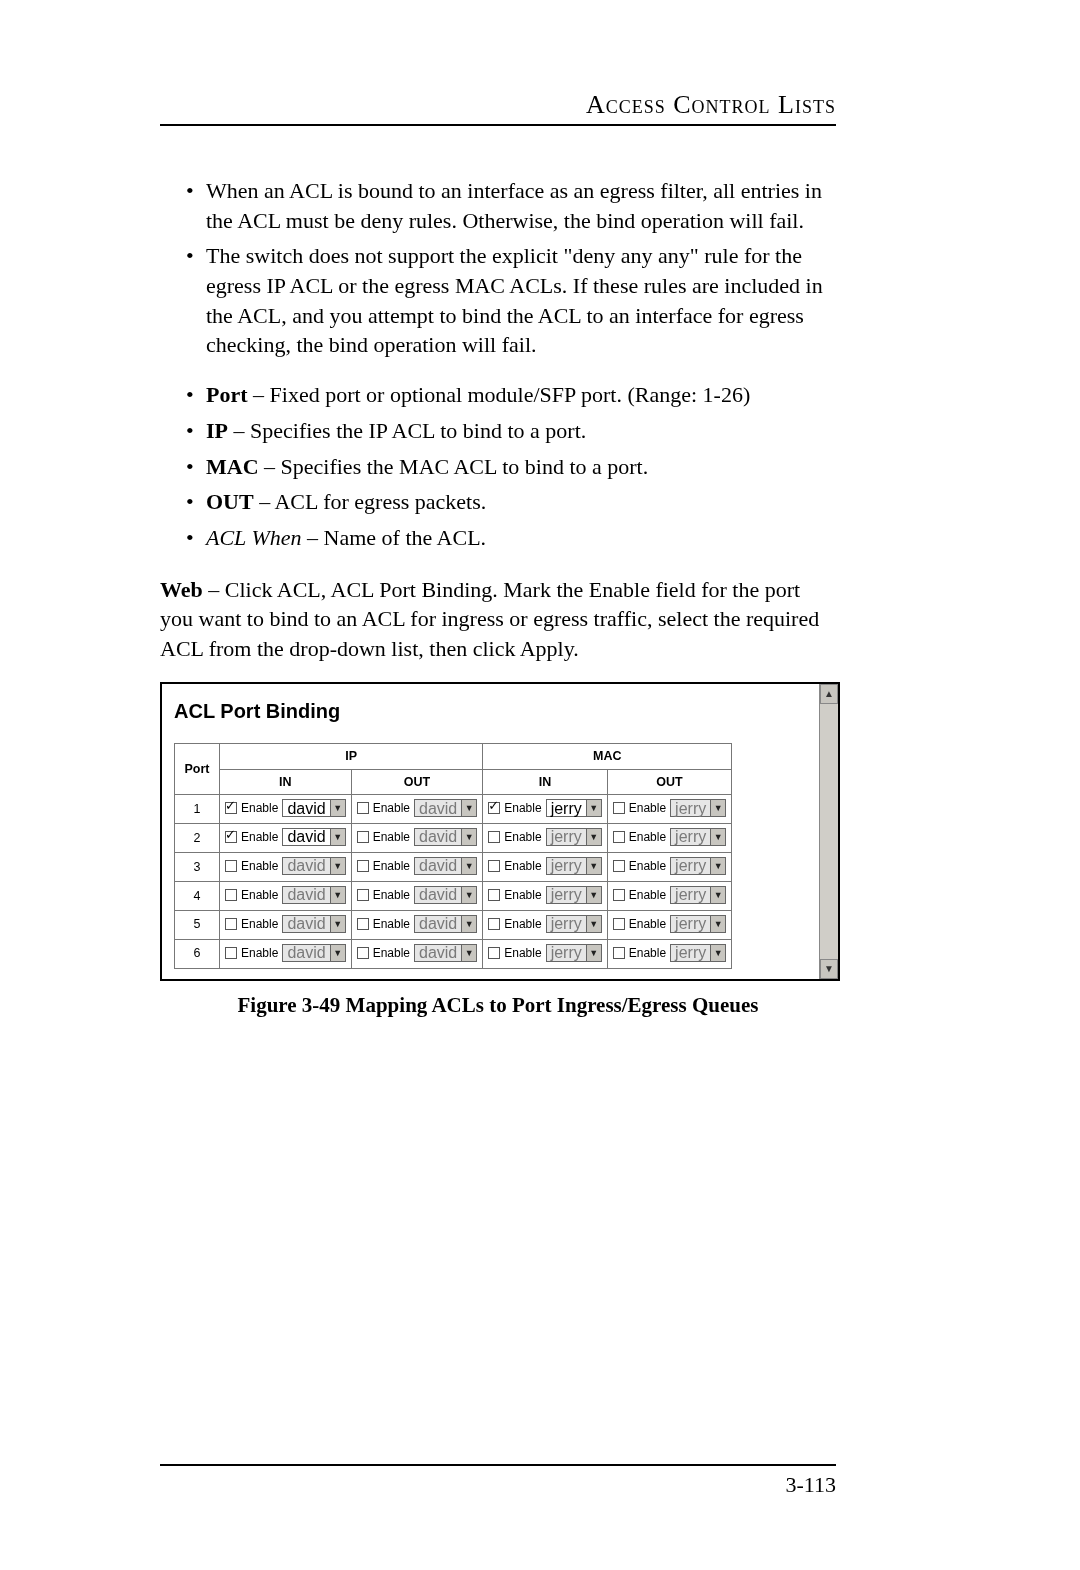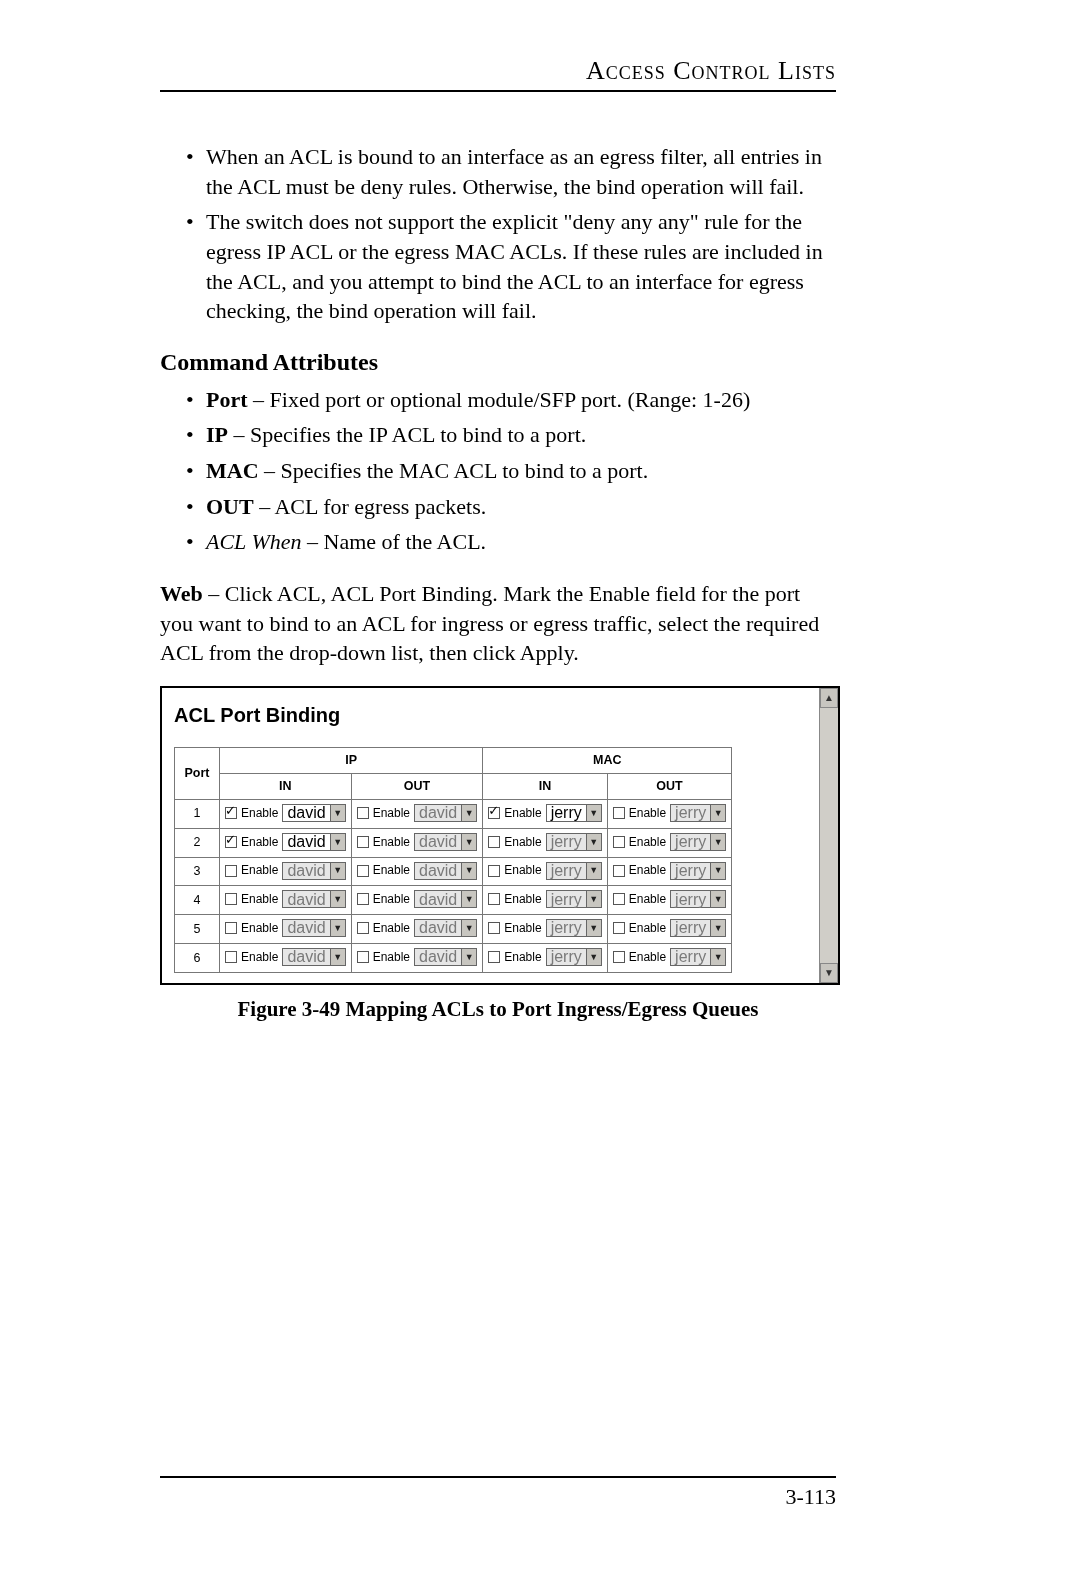--- a/index.html
+++ b/index.html
@@ -6,21 +6,21 @@
     margin: 0;
     padding: 0;
     background: #fff;
     font-family: Garamond, "Times New Roman", serif;
     color: #000;
   }
   .page {
     width: 936px;
     height: 1570px;
     box-sizing: border-box;
-    padding: 56px 100px 60px 160px;
+    padding: 90px 100px 60px 160px;
     position: relative;
   }
   .header-title {
     text-align: right;
     font-variant: small-caps;
     font-size: 26px;
     letter-spacing: 1px;
     margin: 0 0 4px 0;
   }
   .header-rule {
@@ -158,21 +158,21 @@
   td.port-num { text-align: right; padding-right:8px; }
 
   .figcap {
     text-align: center;
     font-weight: bold;
     font-size: 21px;
     margin: 10px 0 0 0;
   }
   .footer {
     position: absolute;
-    bottom: 60px;
+    bottom: 72px;
     left: 160px;
     right: 100px;
   }
   .footer-rule {
     border: none;
     border-top: 2px solid #000;
     margin: 0 0 6px 0;
   }
   .pagenum {
     text-align: right;
@@ -185,21 +185,20 @@
 <div class="page">
   <div class="header-title">Access Control Lists</div>
   <hr class="header-rule">
 
   <div class="content">
     <ul class="bullets">
       <li>When an ACL is bound to an interface as an egress filter, all entries in the ACL must be deny rules. Otherwise, the bind operation will fail.</li>
       <li>The switch does not support the explicit "deny any any" rule for the egress IP ACL or the egress MAC ACLs. If these rules are included in the ACL, and you attempt to bind the ACL to an interface for egress checking, the bind operation will fail.</li>
     </ul>
 
-    <div class="sect-heading">Command Attributes</div>
 
     <ul class="bullets">
       <li><span class="b">Port</span><span> – Fixed port or optional module/SFP port. (Range: 1-26)</span></li>
       <li><span class="b">IP</span><span> – Specifies the IP ACL to bind to a port.</span></li>
       <li><span class="b">MAC</span><span> – Specifies the MAC ACL to bind to a port.</span></li>
       <li><span class="b">OUT</span><span> – ACL for egress packets.</span></li>
       <li><span class="i">ACL When</span><span> – Name of the ACL.</span></li>
     </ul>
 
     <div class="para">

